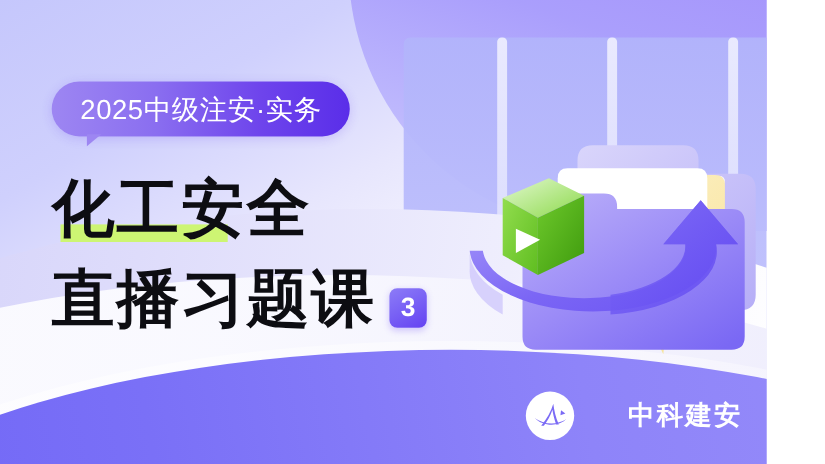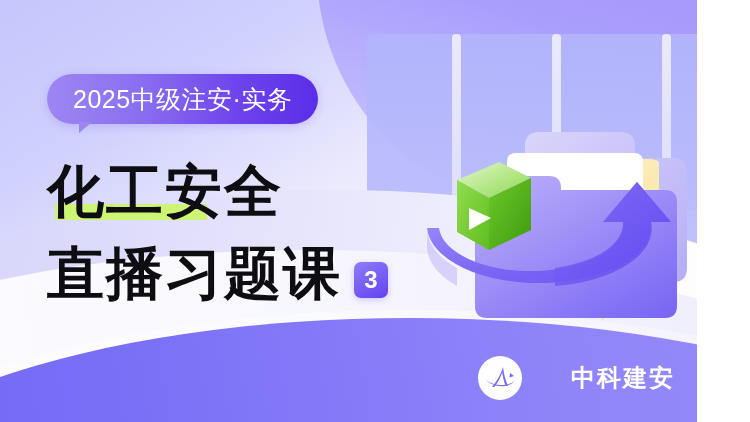--- a/index.html
+++ b/index.html
@@ -122,21 +122,21 @@
   .hl-row {
     position: relative;
     display: flex;
     align-items: flex-end;
     height: 72px;
   }
   .hl-row + .hl-row { margin-top: 10px; }
   .hl-text {
     position: relative;
     z-index: 2;
-    font-family: Liberation Sans, sans-serif;
+    font-family: Liberation Serif, serif;
     font-weight: 700;
     font-size: 57px;
     line-height: 66px;
     color: #0d0d12;
     letter-spacing: 2px;
     white-space: nowrap;
   }
   .hl-underline {
     position: absolute;
     left: 8px; bottom: 4px;

